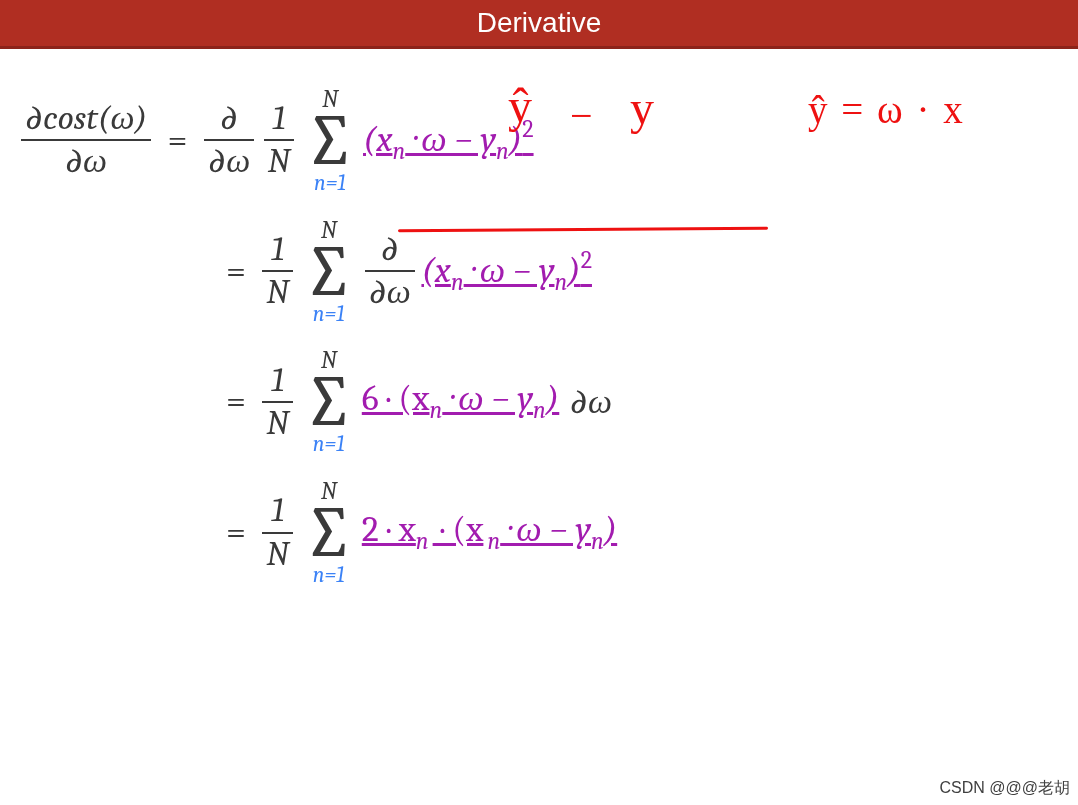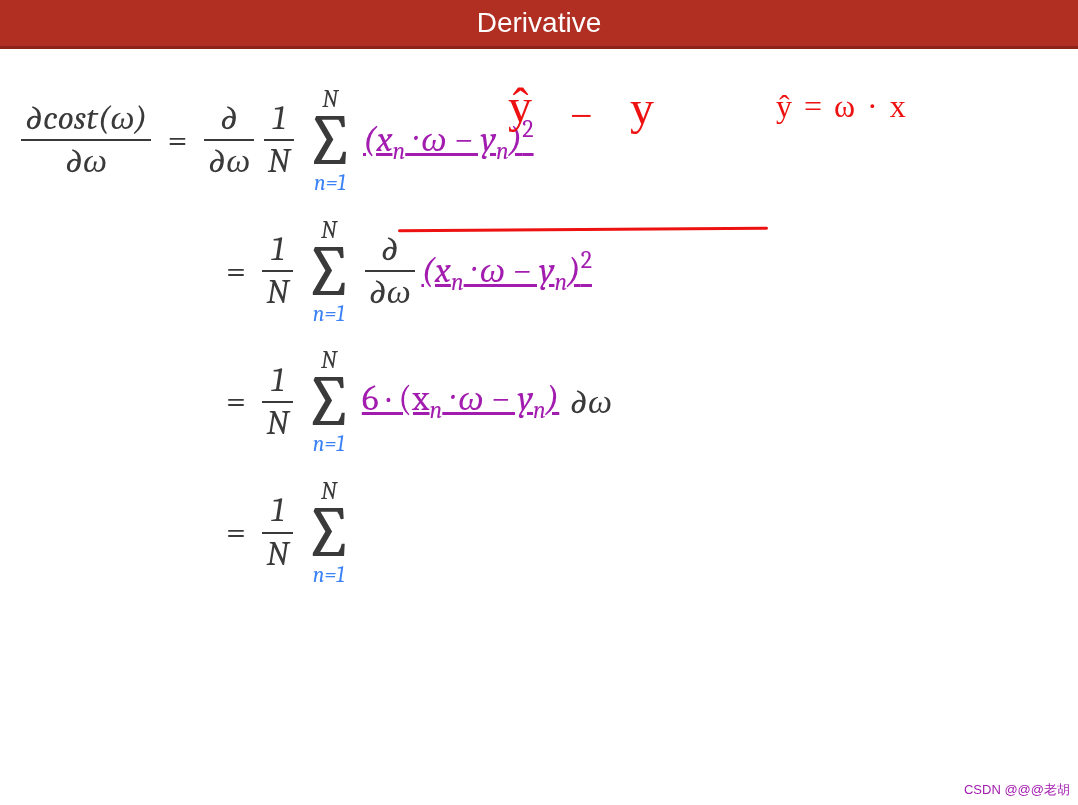--- a/index.html
+++ b/index.html
@@ -16,21 +16,21 @@
   .sigma{display:inline-block;vertical-align:middle;text-align:center;margin:0 4px;}
   .sigma .top{display:block;font-style:italic;font-size:24px;color:#3a3a3a;line-height:1;}
   .sigma .sym{display:block;font-style:normal;font-size:72px;color:#3a3a3a;line-height:.82;font-family:'Cambria Math',Cambria,serif;}
   .sigma .bot{display:block;font-style:italic;font-size:22px;color:#3b82f6;line-height:1;padding-top:2px;}
   .sub{font-size:24px;vertical-align:-8px;font-style:italic;}
   .sup{font-size:24px;vertical-align:14px;font-style:normal;}
   .eq{display:inline-block;vertical-align:middle;font-size:36px;color:#3a3a3a;padding:0 10px;font-style:normal;}
   .dot{font-style:normal;padding:0 4px;}
   .an{position:absolute;color:#e11;font-family:'Comic Sans MS','Segoe Script',cursive;font-size:38px;line-height:1;}
   .ul{position:absolute;height:3px;background:#e11;transform:rotate(-.4deg);border-radius:2px;}
-  .wm{position:absolute;right:8px;bottom:6px;font-family:Arial,sans-serif;font-size:13px;color:#a21caf;margin-left:40px;}
+  .wm{position:absolute;right:8px;bottom:6px;font-family:Arial,sans-serif;font-size:16px;color:#404040;margin-left:40px;}
 </style>
 </head>
 <body>
 
 <div class="header">
   <span>Derivative</span>
 </div>
 
 <div class="content">
 
@@ -101,22 +101,25 @@
     <span class="eq">=</span>
     <span class="frac">
       <span class="num up">1</span>
       <span class="den">N</span>
     </span>
     <span class="sigma">
       <span class="top">N</span>
       <span class="sym">∑</span>
       <span class="bot">n=1</span>
     </span>
+    <span class="t">
+      <span class="up">2 · x</span><span class="sub">n</span><span class="dot"> · (x</span><span class="sub">n</span><span> · ω − y</span><span class="sub">n</span><span>)</span>
+    </span>
   </div>
 </div>
 
 <div class="an" style="left:508px;top:82px;font-size:48px;">ŷ</div>
 <div class="an" style="left:570px;top:96px;font-size:40px;">−</div>
 <div class="an" style="left:630px;top:84px;font-size:48px;">y</div>
-<div class="an" style="left:776px;top:90px;font-size:32px;letter-spacing:2px;">ŷ = ω · x</div>
+<div class="an" style="left:808px;top:90px;font-size:39px;letter-spacing:2px;">ŷ = ω · x</div>
 <div class="ul" style="left:398px;top:228px;width:370px;"></div>
 
 <div class="wm">CSDN @@@老胡</div>
 
 </body></html>

